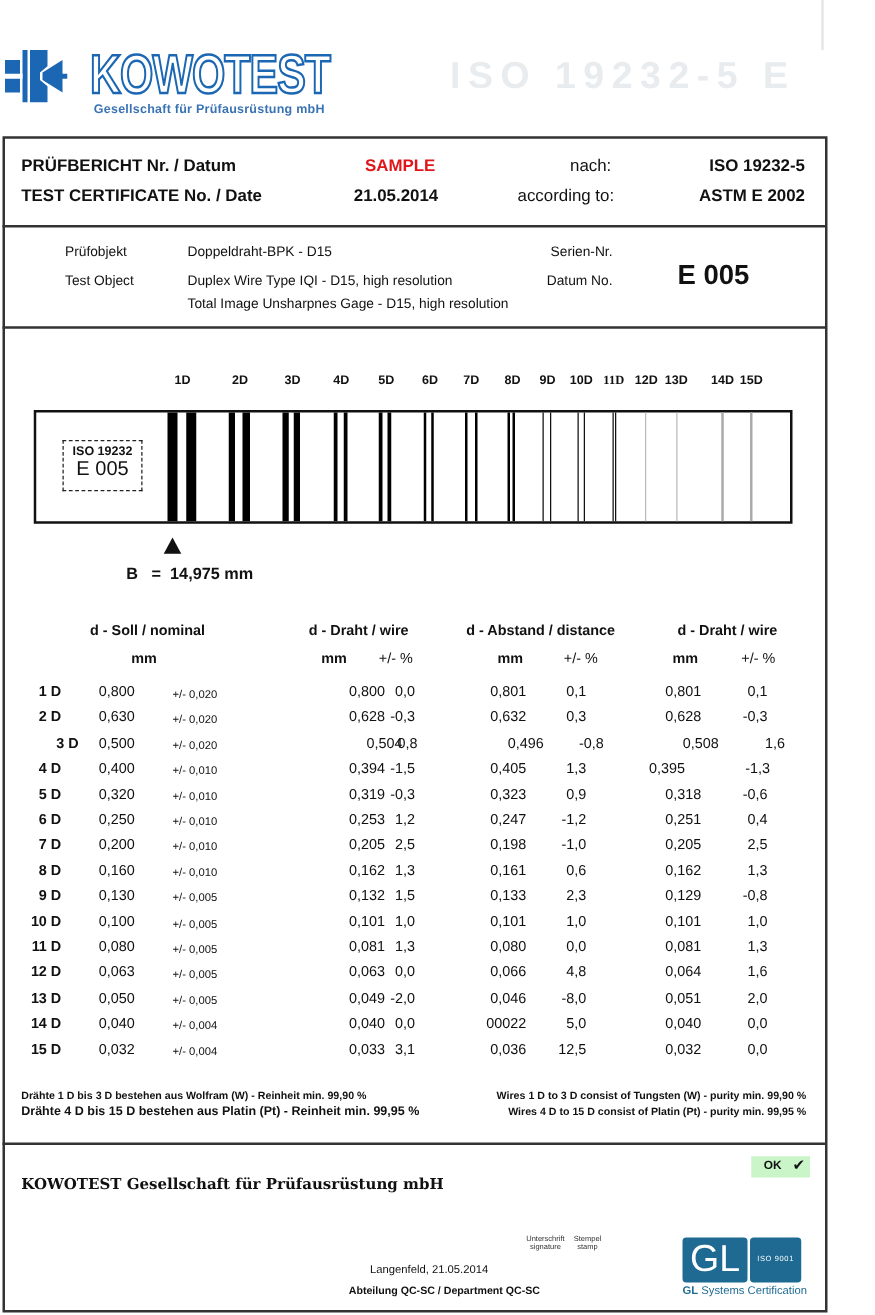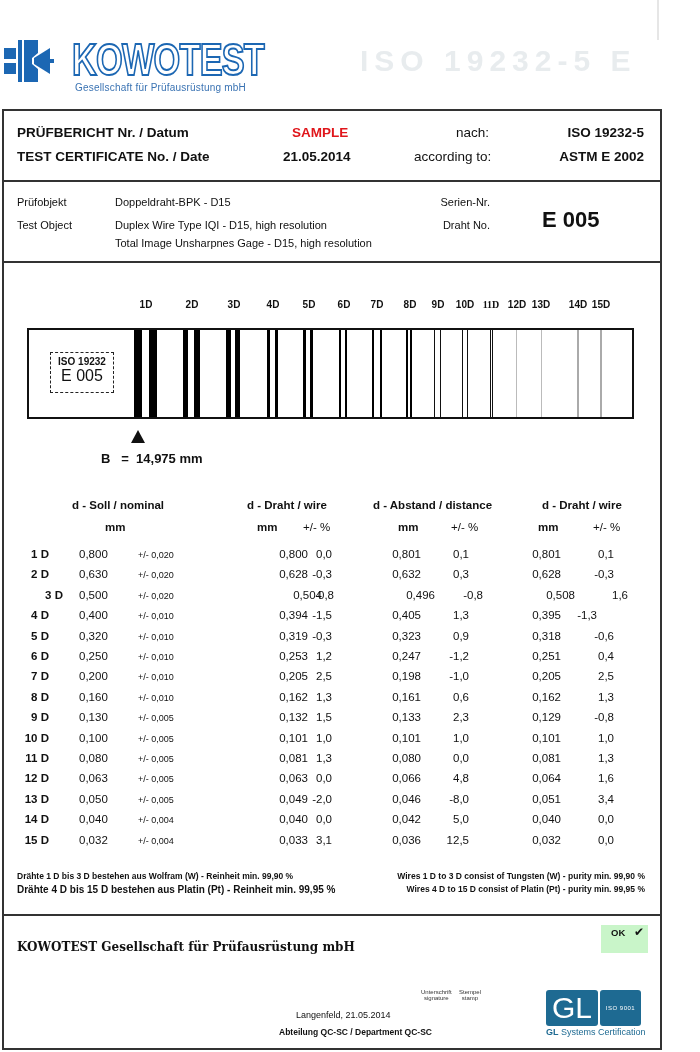--- a/index.html
+++ b/index.html
@@ -1,39 +1,39 @@
 <!DOCTYPE html>
 <html><head>
 <meta charset="utf-8">
 <style>
   html,body{margin:0;padding:0;background:#fff;}
   body{width:700px;height:1052px;position:relative;overflow:hidden;font-family:"Liberation Sans","DejaVu Sans",sans-serif;color:#111;}
   .abs{position:absolute;}
   .logo-mark{left:4px;top:40px;width:50px;height:42px;}
   .logo-word{left:72px;top:38px;font-family:"Liberation Sans",sans-serif;font-weight:bold;font-size:44px;letter-spacing:-1px;color:#fff;-webkit-text-stroke:2px #1c67b3;transform:scaleX(0.78);transform-origin:left top;line-height:1;}
-  .logo-sub{left:75px;top:82px;font-size:10px;font-weight:normal;color:#3a73b3;letter-spacing:0.2px;}
+  .logo-sub{left:75px;top:82px;font-size:10px;font-weight:bold;color:#3a73b3;letter-spacing:0.2px;}
   .ghost{left:360px;top:44px;font-size:30px;font-weight:bold;color:#dfe4e8;letter-spacing:6px;opacity:.7;}
   .ghost-line{left:657px;top:0;width:2px;height:40px;background:#e6e6e6;}
   .frame{left:2px;top:109px;width:656px;height:937px;border:2px solid #333;box-sizing:content-box;}
   .hr{left:2px;width:658px;height:2px;background:#333;}
   .t14b{font-size:13.5px;font-weight:bold;}
   .t14{font-size:13.5px;}
-  .t11{font-size:11px;}
+  .t11{font-size:11px;margin-left:35px;}
   .red{color:#e0161b;}
   .strip{left:27px;top:328px;width:607px;height:91px;border:2px solid #111;box-sizing:border-box;background:#fff;}
   .dash{left:50px;top:352px;width:64px;height:41px;border:1.6px dashed #222;box-sizing:border-box;}
   .bar{position:absolute;top:0;height:100%;}
   .lbl{position:absolute;top:299px;font-size:10px;font-weight:bold;transform:translateX(-50%);}
   .tri{left:131px;top:430px;width:0;height:0;border-left:7px solid transparent;border-right:7px solid transparent;border-bottom:13px solid #111;}
   .hdr{font-size:11.5px;font-weight:bold;}
   .row{position:absolute;left:0;width:700px;height:20px;font-size:11.5px;}
   .row span{position:absolute;top:0;}
   .c-id{right:651px;font-weight:bold;}
   .tol{font-size:9px;}
-  .ok{left:601px;top:925px;width:47px;height:28px;background:#c9f5c9;font-size:9.5px;font-weight:bold;}
+  .ok{left:601px;top:925px;width:47px;height:17px;background:#c9f5c9;font-size:9.5px;font-weight:bold;}
   .gl{left:546px;top:990px;width:95px;height:36px;}
   .gl-box1{position:absolute;left:0;top:0;width:52px;height:36px;background:#1e6a92;border-radius:3px;color:#fff;font-size:30px;line-height:36px;text-align:center;}
   .gl-box2{position:absolute;left:54px;top:0;width:41px;height:36px;background:#1e6a92;border-radius:3px;color:#fff;font-size:6px;line-height:36px;text-align:center;letter-spacing:.5px;}
   .gl-cap{left:546px;top:1027px;font-size:9px;color:#1e6a92;}
 </style>
 </head>
 <body>
 
 <svg class="abs logo-mark" viewBox="0 0 50 42">
   <rect x="0" y="8" width="12" height="26" fill="#1c67b3"></rect>
@@ -61,21 +61,21 @@
 <div class="abs t14" style="left:414px;top:149px">according to:</div>
 <div class="abs t14b" style="right:56px;top:125px">ISO 19232-5</div>
 <div class="abs t14b" style="right:56px;top:149px">ASTM E 2002</div>
 
 <div class="abs t11" style="left:17px;top:196px">Prüfobjekt</div>
 <div class="abs t11" style="left:17px;top:219px">Test Object</div>
 <div class="abs t11" style="left:115px;top:196px">Doppeldraht-BPK - D15</div>
 <div class="abs t11" style="left:115px;top:219px">Duplex Wire Type IQI - D15, high resolution</div>
 <div class="abs t11" style="left:115px;top:237px">Total Image Unsharpnes Gage - D15, high resolution</div>
 <div class="abs t11" style="right:210px;top:196px">Serien-Nr.</div>
-<div class="abs t11" style="right:210px;top:219px">Draht No.</div>
+<div class="abs t11" style="right:210px;top:219px">Datum No.</div>
 <div class="abs" style="left:542px;top:207px;font-size:22px;font-weight:bold">E 005</div>
 
 <div id="labels">
     <div class="lbl" style="left: 146px;">1D</div>
     <div class="lbl" style="left: 192px;">2D</div>
     <div class="lbl" style="left: 234px;">3D</div>
     <div class="lbl" style="left: 273px;">4D</div>
     <div class="lbl" style="left: 309px;">5D</div>
     <div class="lbl" style="left: 344px;">6D</div>
     <div class="lbl" style="left: 377px;">7D</div>
@@ -172,22 +172,22 @@
       <span style="right: 86px;">1,6</span>
     </div>
     <div class="row" style="top: 609.2px;">
       <span class="c-id">4 D</span>
       <span style="left: 79px;">0,400</span>
       <span class="tol" style="left: 138px; top: 2px;">+/- 0,010</span>
       <span style="right: 392px;">0,394</span>
       <span style="right: 368px;">-1,5</span>
       <span style="right: 279px;">0,405</span>
       <span style="right: 231px;">1,3</span>
-      <span style="right: 139px;">0,395</span>
-      <span style="right: 103px;">-1,3</span>
+      <span style="right: 152px;">0,395</span>
+      <span style="right: 84px;">-1,3</span>
     </div>
     <div class="row" style="top: 629.6px;">
       <span class="c-id">5 D</span>
       <span style="left: 79px;">0,320</span>
       <span class="tol" style="left: 138px; top: 2px;">+/- 0,010</span>
       <span style="right: 392px;">0,319</span>
       <span style="right: 368px;">-0,3</span>
       <span style="right: 279px;">0,323</span>
       <span style="right: 231px;">0,9</span>
       <span style="right: 139px;">0,318</span>
@@ -272,29 +272,29 @@
     </div>
     <div class="row" style="top: 792.8px;">
       <span class="c-id">13 D</span>
       <span style="left: 79px;">0,050</span>
       <span class="tol" style="left: 138px; top: 2px;">+/- 0,005</span>
       <span style="right: 392px;">0,049</span>
       <span style="right: 368px;">-2,0</span>
       <span style="right: 279px;">0,046</span>
       <span style="right: 231px;">-8,0</span>
       <span style="right: 139px;">0,051</span>
-      <span style="right: 86px;">3,4</span>
+      <span style="right: 86px;">2,0</span>
     </div>
     <div class="row" style="top: 813.2px;">
       <span class="c-id">14 D</span>
       <span style="left: 79px;">0,040</span>
       <span class="tol" style="left: 138px; top: 2px;">+/- 0,004</span>
       <span style="right: 392px;">0,040</span>
       <span style="right: 368px;">0,0</span>
-      <span style="right: 279px;">0,042</span>
+      <span style="right: 279px;">00022</span>
       <span style="right: 231px;">5,0</span>
       <span style="right: 139px;">0,040</span>
       <span style="right: 86px;">0,0</span>
     </div>
     <div class="row" style="top: 833.6px;">
       <span class="c-id">15 D</span>
       <span style="left: 79px;">0,032</span>
       <span class="tol" style="left: 138px; top: 2px;">+/- 0,004</span>
       <span style="right: 392px;">0,033</span>
       <span style="right: 368px;">3,1</span>

